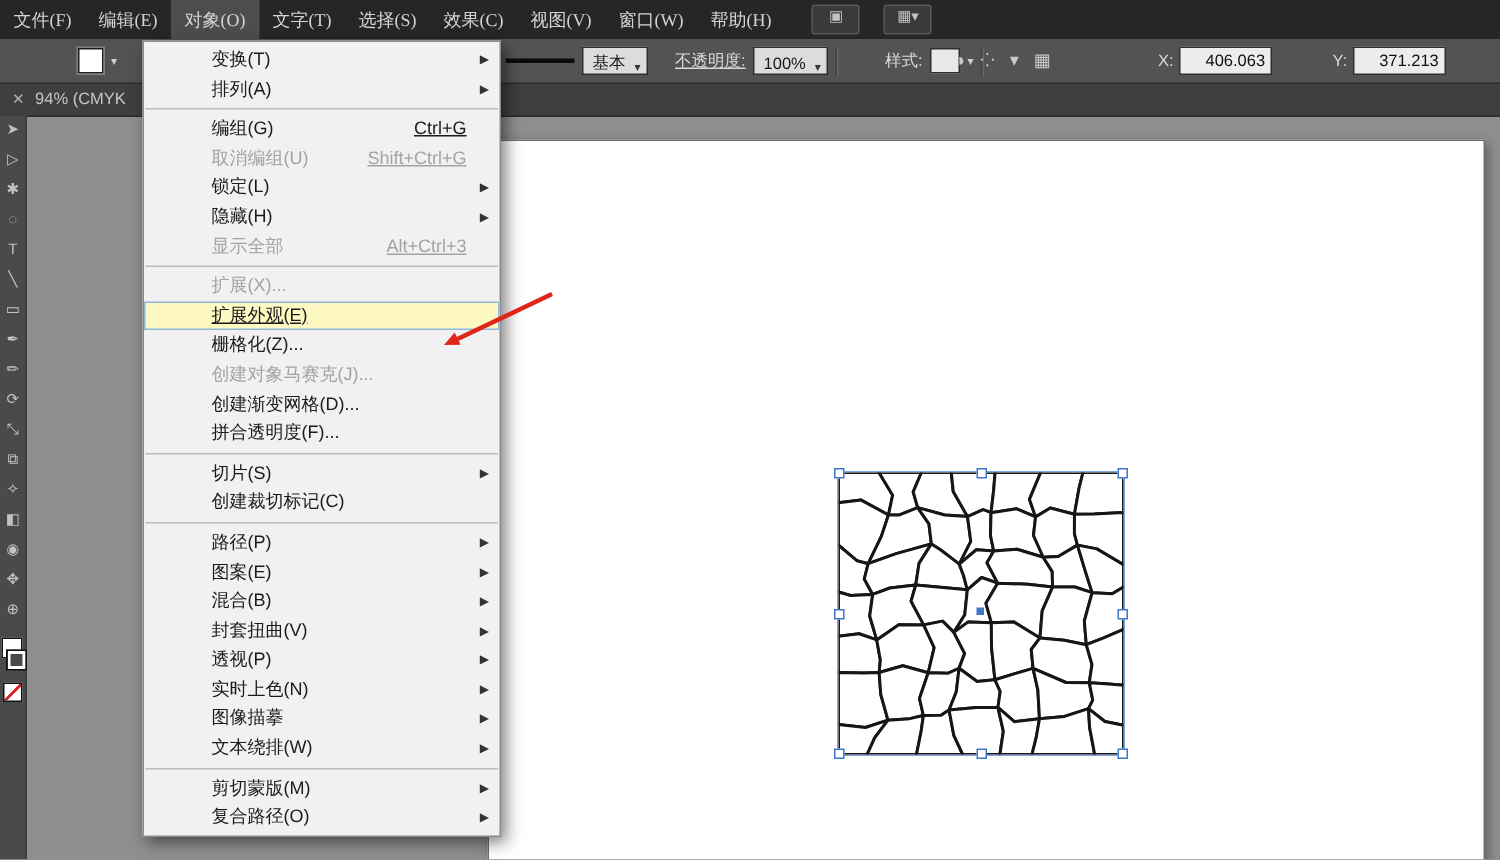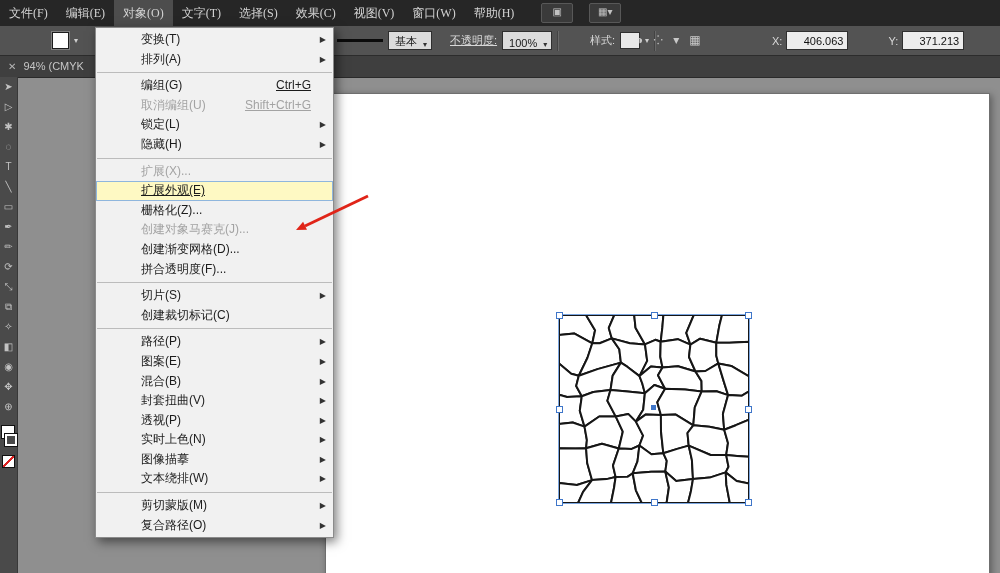--- a/index.html
+++ b/index.html
@@ -261,20 +261,24 @@
         <span class="dd-shortcut">Shift+Ctrl+G</span>
       </div>
       <div class="dd-item">
         <span class="dd-label">锁定(L)</span>
         <span class="dd-arrow">▶</span>
       </div>
       <div class="dd-item">
         <span class="dd-label">隐藏(H)</span>
         <span class="dd-arrow">▶</span>
       </div>
+      <div class="dd-item disabled">
+        <span class="dd-label">显示全部</span>
+        <span class="dd-shortcut">Alt+Ctrl+3</span>
+      </div>
       <div class="dd-sep"></div>
       <div class="dd-item disabled">
         <span class="dd-label">扩展(X)...</span>
       </div>
       <div class="dd-item highlighted">
         <span class="dd-label">扩展外观(E)</span>
       </div>
       <div class="dd-item">
         <span class="dd-label">栅格化(Z)...</span>
       </div>

